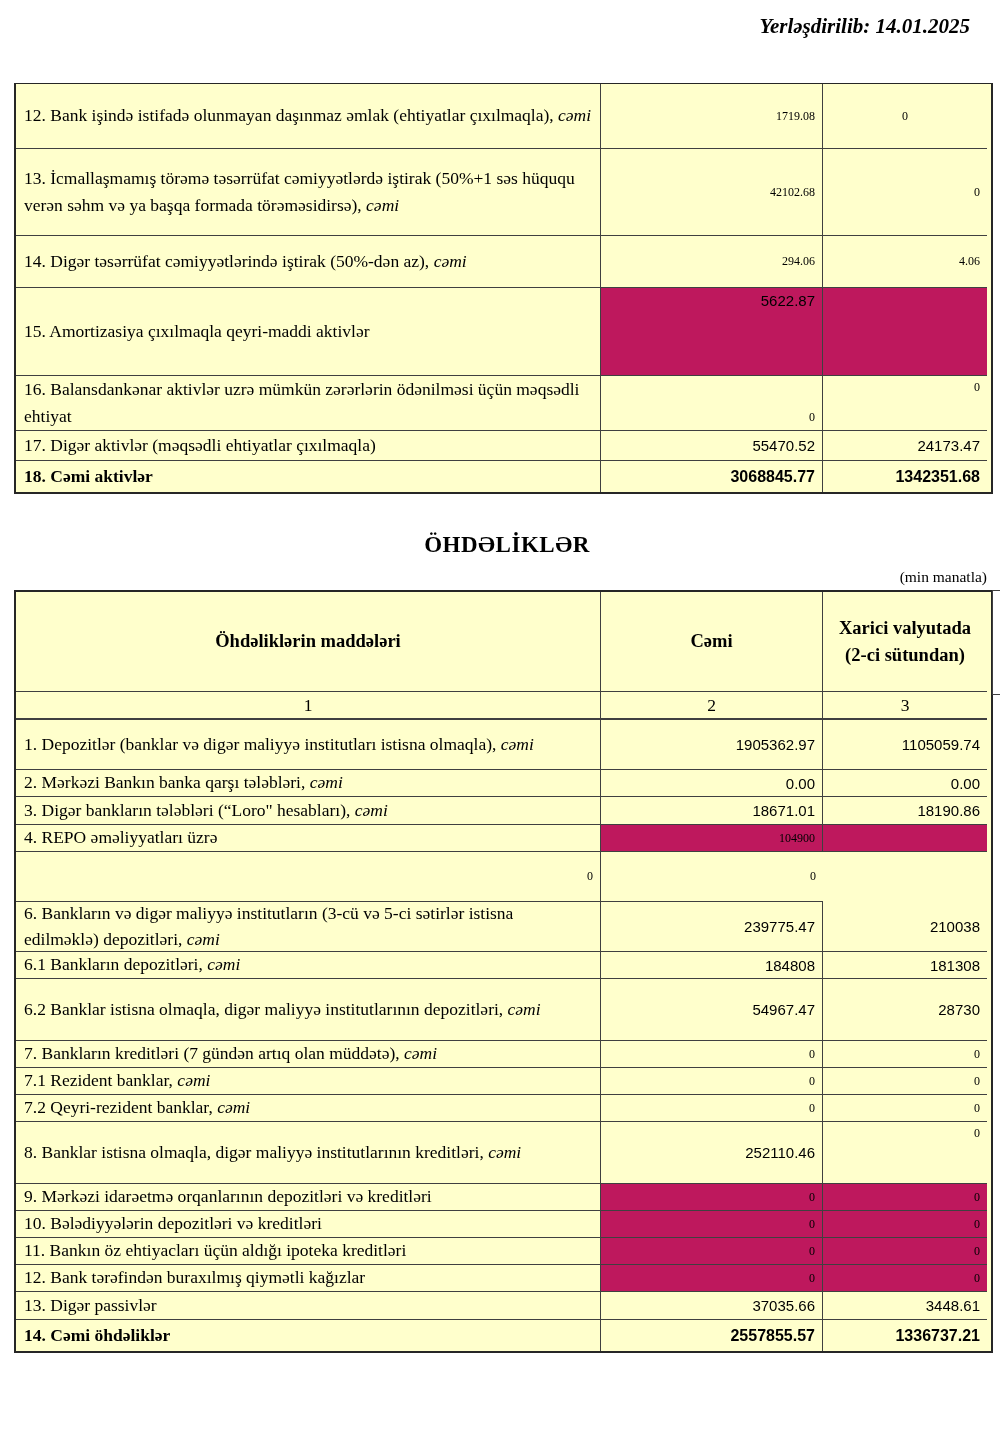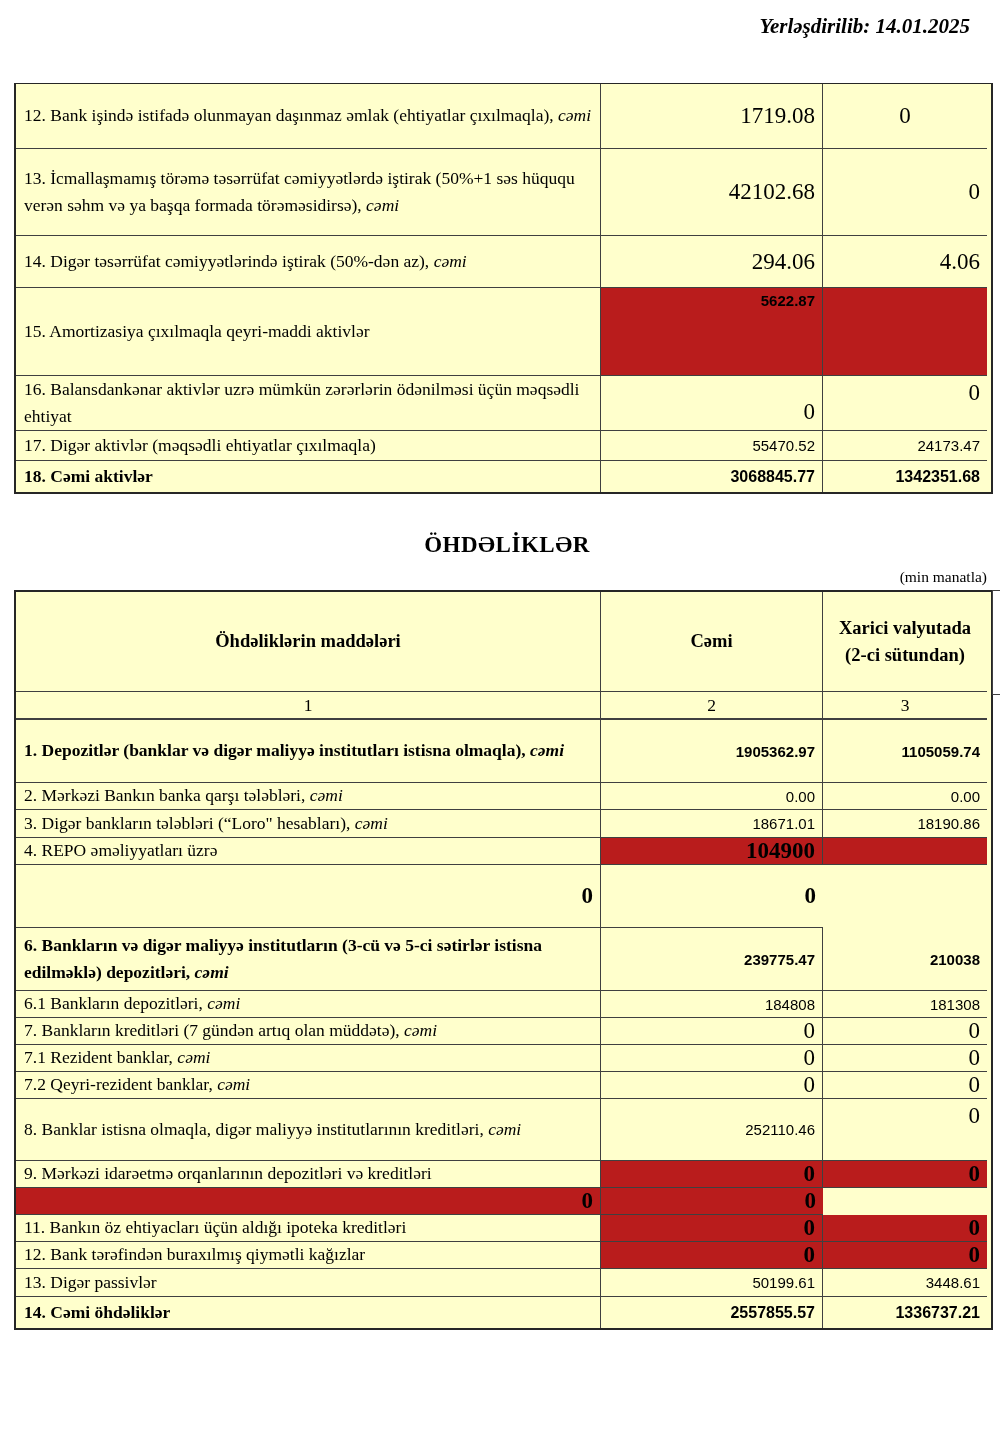--- a/index.html
+++ b/index.html
@@ -10,33 +10,33 @@
   
   .tbl{width:975px;border:2px solid #262626;border-top:1px solid #262626;background:#FFFFCC;position:relative;}
   .tbl2{border-top:2px solid #262626;margin-top:2px;}
   .tr{display:grid;grid-template-columns:585px 222px 164px;}
   .td{box-sizing:border-box;border-right:1px solid #404040;border-bottom:1px solid #404040;
       background:#FFFFCC;overflow:hidden;display:flex;align-items:center;}
   .td.last{border-right:none;}
   .tr.bottom .td{border-bottom:none;}
   .label{padding:1px 8px 2px 8px;font-size:17.5px;line-height:1.5;}
   .label p{margin:0;}
-  .num{justify-content:flex-end;padding-right:7px;font-size:23px;}
+  .num{justify-content:flex-end;padding-right:7px;font-size:12px;}
   .sans{font-family:"Liberation Sans",sans-serif;font-size:15px;}
   .c{justify-content:center;padding-right:0;}
   .vtop{align-items:flex-start;padding-top:4px;}
   .vbot{align-items:flex-end;padding-bottom:5px;}
-  .white{background:#b91c1c;font-weight:bold;}
+  .white{background:#be185d;}
   .bold{font-weight:bold;}
   .bold.sans{font-size:16px;}
   .it{font-style:italic;}
 
   
   .h27{height:27px;} .h28{height:28px;} .h30{height:30px;} .h31{height:31px;}
-  .h52{height:52px;} .h55{height:55px;} .h62{height:62px;} .h63{height:63px;font-weight:bold;}
+  .h52{height:52px;} .h55{height:55px;} .h62{height:62px;} .h63{height:50px;}
   .h65{height:65px;} .h87{height:87px;} .h88{height:88px;} .h100{height:100px;}
 
   
   .th{justify-content:center;text-align:center;font-weight:bold;font-size:18.5px;line-height:1.45;padding:2px 4px;}
   .sub{justify-content:center;font-size:17.5px;border-bottom-width:2px;}
 
   .sec-title{text-align:center;font-weight:bold;font-size:23px;margin:38px 0 10px 0;letter-spacing:.5px;}
   .unit-note{text-align:right;font-size:15.5px;margin:0 13px 4px 0;}
 
   .sliver{position:absolute;right:-15px;top:-2px;width:12px;height:103px;background:#fff;border:1px solid #404040;}
@@ -155,20 +155,27 @@
       <div class="td num sans">239775.47</div>
       <div class="td num sans last">210038</div>
     </div>
     <div class="tr h27">
       <div class="td label">
           <p><span>6.1  Bankların depozitləri, </span><span class="it">cəmi</span></p>
         </div>
       <div class="td num sans">184808</div>
       <div class="td num sans last">181308</div>
     </div>
+    <div class="tr h62">
+      <div class="td label">
+          <p><span>6.2 Banklar istisna olmaqla, digər maliyyə institutlarının depozitləri, </span><span class="it">cəmi</span></p>
+        </div>
+      <div class="td num sans">54967.47</div>
+      <div class="td num sans last">28730</div>
+    </div>
     <div class="tr h27">
       <div class="td label">
           <p><span>7. Bankların kreditləri (7 gündən artıq olan müddətə), </span><span class="it">cəmi</span></p>
         </div>
       <div class="td num">0</div>
       <div class="td num last">0</div>
     </div>
     <div class="tr h27">
       <div class="td label">
           <p><span>7.1 Rezident banklar, </span><span class="it">cəmi</span></p>
@@ -191,20 +198,23 @@
       <div class="td num vtop last">0</div>
     </div>
     <div class="tr h27">
       <div class="td label">
           <p><span>9. Mərkəzi idarəetmə orqanlarının depozitləri və kreditləri</span></p>
         </div>
       <div class="td num white">0</div>
       <div class="td num white last">0</div>
     </div>
     <div class="tr h27">
+      <div class="td label">
+          <p><span>10. Bələdiyyələrin depozitləri və kreditləri</span></p>
+        </div>
       <div class="td num white">0</div>
       <div class="td num white last">0</div>
     </div>
     <div class="tr h27">
       <div class="td label">
           <p><span>11. Bankın öz ehtiyacları üçün aldığı ipoteka kreditləri</span></p>
         </div>
       <div class="td num white">0</div>
       <div class="td num white last">0</div>
     </div>
@@ -212,21 +222,21 @@
       <div class="td label">
           <p><span>12. Bank tərəfindən buraxılmış qiymətli kağızlar</span></p>
         </div>
       <div class="td num white">0</div>
       <div class="td num white last">0</div>
     </div>
     <div class="tr h28">
       <div class="td label">
           <p><span>13. Digər passivlər</span></p>
         </div>
-      <div class="td num sans">50199.61</div>
+      <div class="td num sans">37035.66</div>
       <div class="td num sans last">3448.61</div>
     </div>
     <div class="tr h31 bottom">
       <div class="td label bold">
           <p><span>14. Cəmi öhdəliklər</span></p>
         </div>
       <div class="td num sans bold">2557855.57</div>
       <div class="td num sans bold last">1336737.21</div>
     </div>
   </div>

